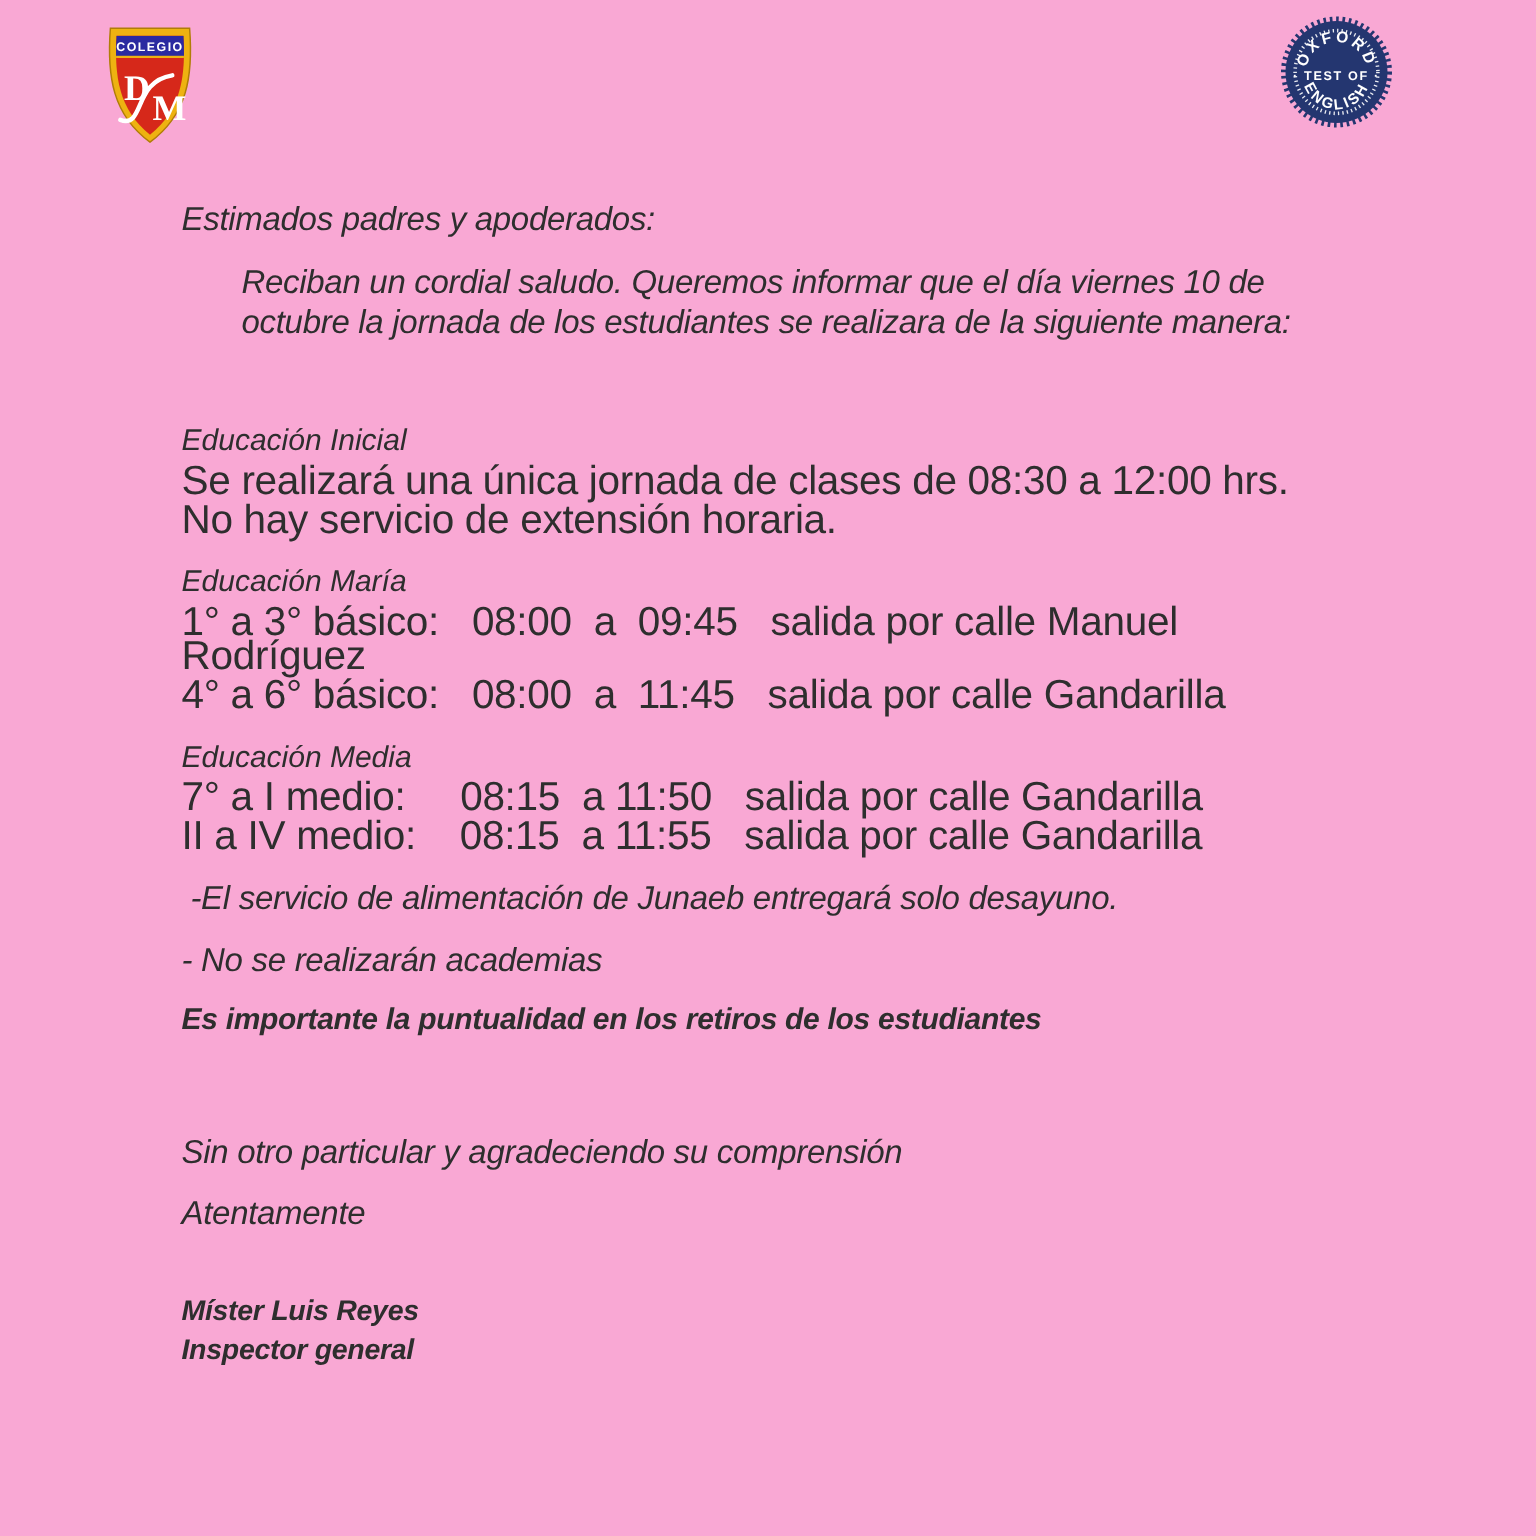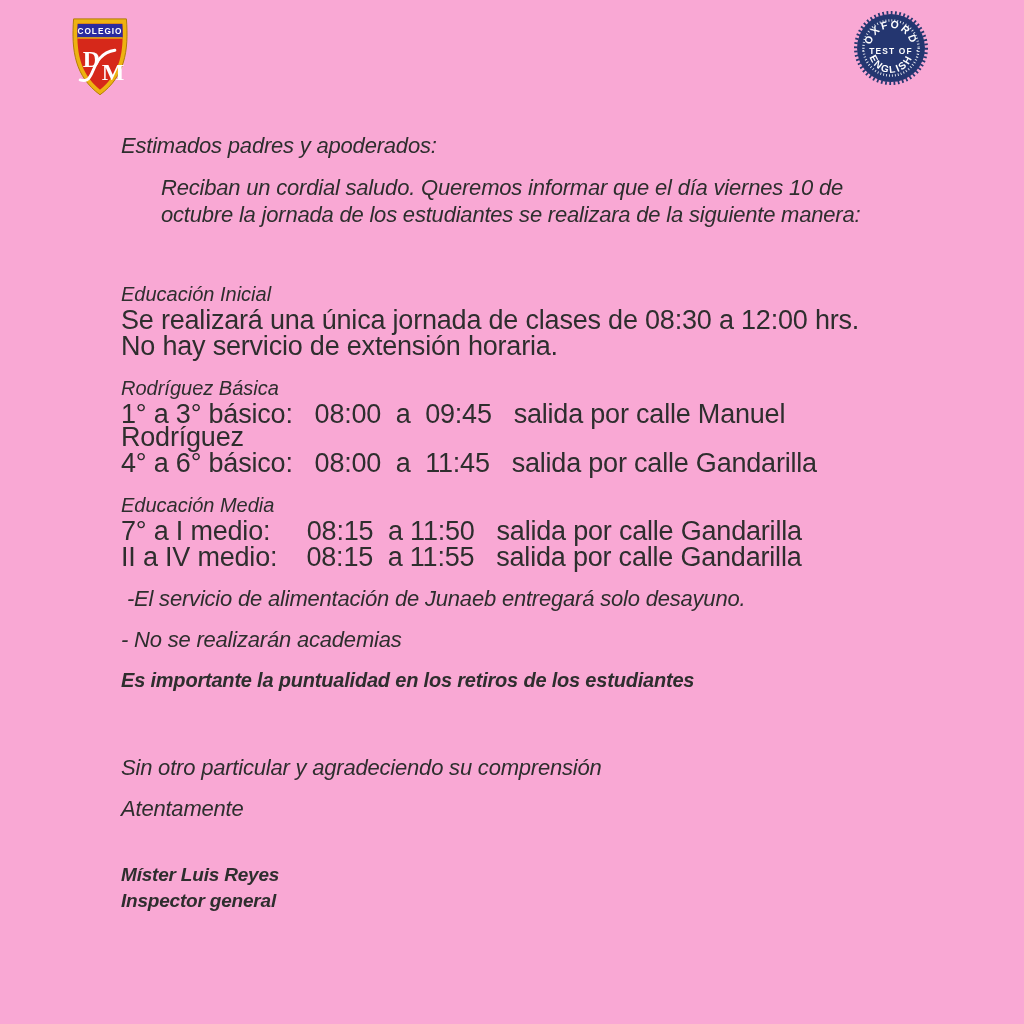--- a/index.html
+++ b/index.html
@@ -127,21 +127,21 @@
 
     <p class="it intro">Reciban un cordial saludo. Queremos informar que el día viernes 10 de octubre la jornada de los estudiantes se realizara de la siguiente manera:</p>
 
     <div class="section">
       <p class="heading">Educación Inicial</p>
       <p class="line">Se realizará una única jornada de clases de 08:30 a 12:00 hrs.</p>
       <p class="line">No hay servicio de extensión horaria.</p>
     </div>
 
     <div class="section">
-      <p class="heading follow">Rodríguez Básica</p>
+      <p class="heading follow">Educación María</p>
       <p class="line">1° a 3° básico:   08:00  a  09:45   salida por calle Manuel Rodríguez</p>
       <p class="line">4° a 6° básico:   08:00  a  11:45   salida por calle Gandarilla</p>
     </div>
 
     <div class="section">
       <p class="heading follow">Educación Media</p>
       <p class="line">7° a I medio:     08:15  a 11:50   salida por calle Gandarilla</p>
       <p class="line">II a IV medio:    08:15  a 11:55   salida por calle Gandarilla</p>
     </div>
 

